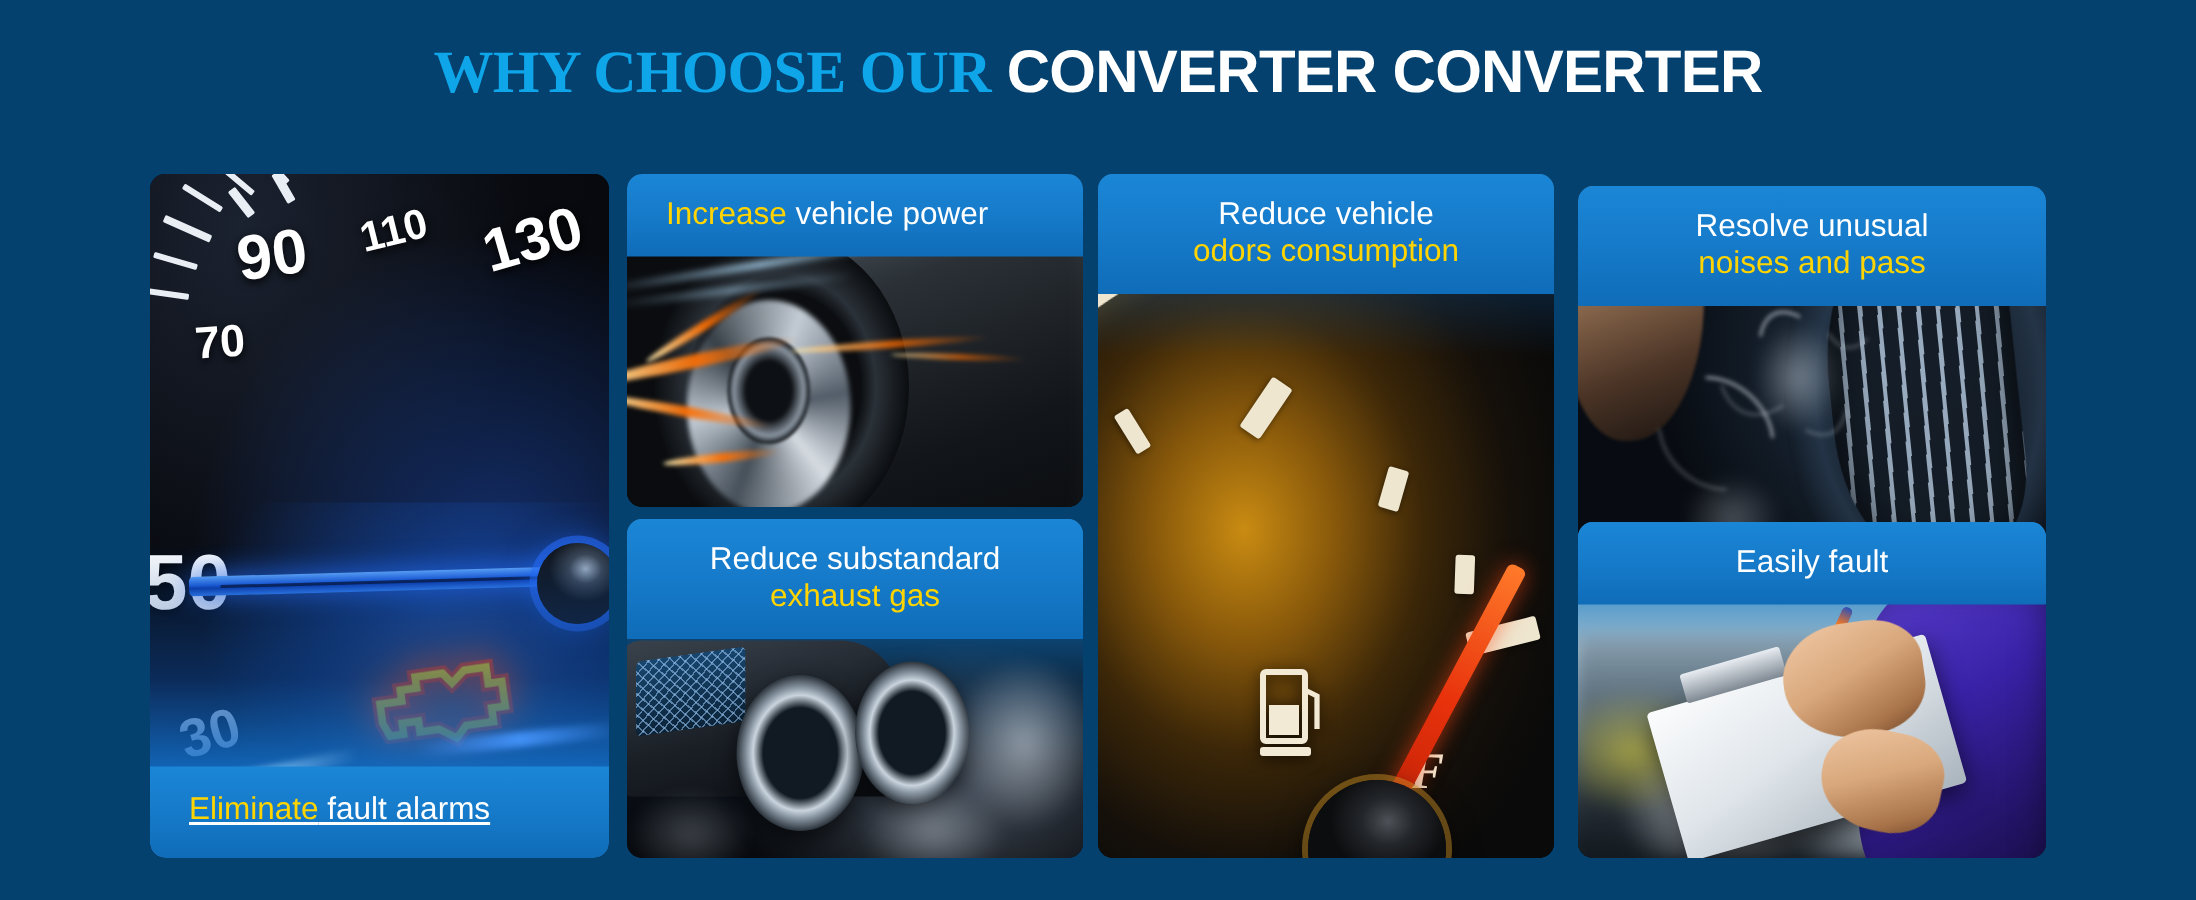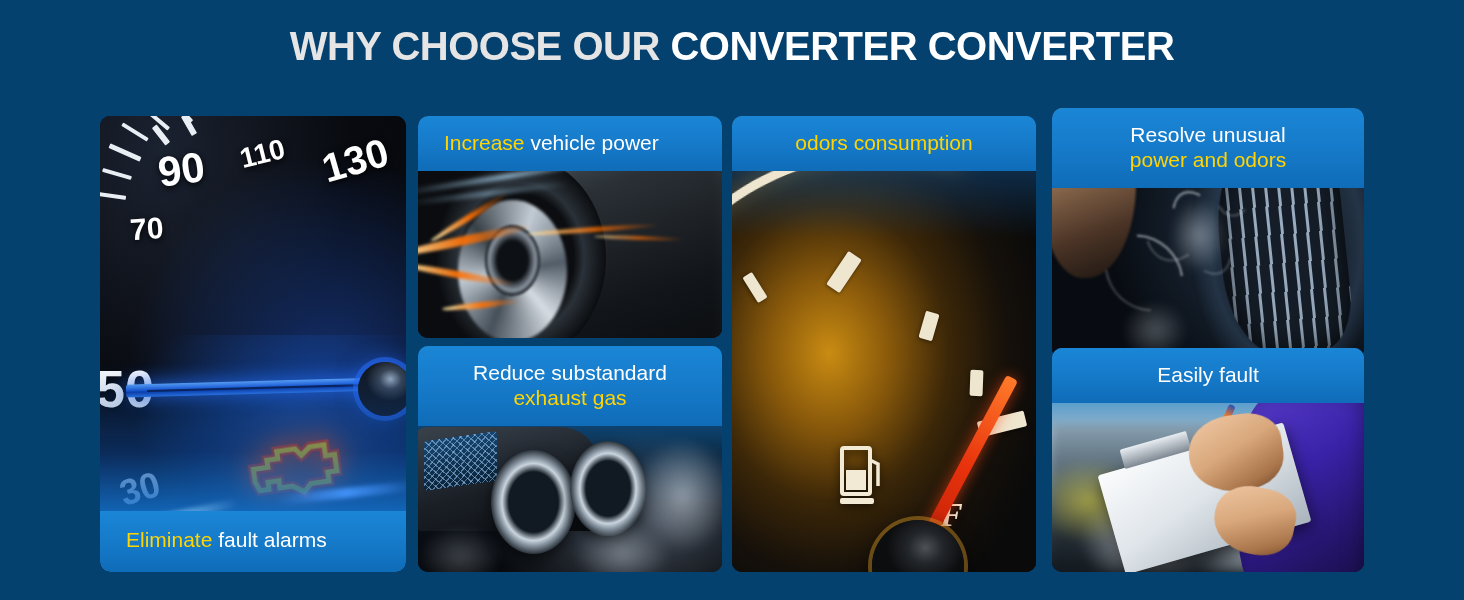--- a/index.html
+++ b/index.html
@@ -11,40 +11,40 @@
   }
   .stage { position:absolute; inset:0; background:#04416f; }
 
   
   .title {
     position:absolute; left:0; top:24px; width:100%;
     text-align:center;
     font-size:40px; font-weight:bold; letter-spacing:-0.5px;
     white-space:nowrap;
   }
-  .title .hl { color:#e5e5e5; }
+  .title .hl { color:#0ea5e9;font-family:Liberation Serif, serif; }
   .title .wt { color:#ffffff; }
 
   
   .card {
     position:absolute;
     border-radius:10px;
     overflow:hidden;
     background:#0a0e16;
   }
 
   .cap {
     position:absolute; left:0; width:100%;
     background:linear-gradient(180deg,#1b86d6 0%,#1579c8 55%,#0f6cb8 100%);
     color:#fff; z-index:5;
     font-size:21px; line-height:25px; font-weight:400;
     padding:14px 16px 16px;
   }
   .cap.top { top:0; }
-  .cap.bot { bottom:0; padding:16px 16px 20px; }
+  .cap.bot { bottom:0; padding:16px 16px 20px;text-decoration:underline; }
   .cap .y { color:#ffd400; }
   .cap.center { text-align:center; }
   .cap.left { text-align:left; padding-left:26px; }
 
   
   .photo { position:absolute; inset:0; z-index:1; }
 
   
   #card1 { left:100px; top:116px; width:306px; height:456px; }
   .speedo-bg {
@@ -199,21 +199,21 @@
     position:absolute; width:46px; height:62px;
     filter:drop-shadow(0 2px 5px rgba(0,0,0,.7));
   }
   .fletter {
     position:absolute; color:#f2ead4; font-weight:bold; font-size:34px;
     font-family:"Liberation Serif", serif; font-style:italic;
     text-shadow:0 2px 6px rgba(0,0,0,.8);
   }
 
   
-  #card5 { left:1052px; top:108px; width:312px; height:250px; }
+  #card5 { left:1052px; top:124px; width:312px; height:250px; }
   .vent-bg {
     position:absolute; inset:0;
     background:
       radial-gradient(70% 90% at 74% 46%, #2b3d52 0%, #16212e 42%, #080c12 80%),
       linear-gradient(180deg,#1a7ec9 0%, #0e4f88 18%, #14212e 46%, #080b10 100%);
   }
   .vent-grille {
     position:absolute; right:6%; top:10%; width:40%; height:88%;
     border-radius:46% 30% 26% 40%;
     background:
@@ -396,41 +396,42 @@
         <path d="M32 14 L40 18 L40 40" fill="none" stroke="#f2ead4" stroke-width="3.5"></path>
       </svg>
 
       <div class="fletter" style="left:208px; top:380px;">F</div>
 
       <div class="fneedle" style="left:178px; top:238px; height:222px; transform-origin:50% 92%; transform:rotate(28deg);"></div>
       <div class="fhub" style="left:140px; top:404px;"></div>
     </div>
 
     <div class="cap top center">
+      <div>Reduce vehicle</div>
       <div class="y">odors consumption</div>
     </div>
   </div>
 
   <div class="card" id="card5">
     <div class="photo">
       <div class="vent-bg"></div>
       <div class="vent-ring"></div>
       <div class="vent-grille"></div>
       <div class="hair"></div>
       <div class="wisp" style="left:30%; top:18%; width:70px; height:110px; transform:rotate(18deg);"></div>
       <div class="wisp" style="left:40%; top:32%; width:50px; height:90px;  transform:rotate(-26deg);"></div>
       <div class="wisp" style="left:16%; top:52%; width:84px; height:70px;  transform:rotate(42deg);"></div>
       <div class="wisp" style="left:52%; top:14%; width:44px; height:74px;  transform:rotate(8deg);"></div>
       <div class="smoke" style="left:34%; top:30%; width:26%; height:42%; opacity:.8;"></div>
       <div class="smoke" style="left:18%; top:72%; width:30%; height:34%; opacity:.55;"></div>
     </div>
 
     <div class="cap top center">
       <div>Resolve unusual</div>
-      <div class="y">power and odors</div>
+      <div class="y">noises and pass</div>
     </div>
   </div>
 
   <div class="card" id="card6">
     <div class="photo">
       <div class="insp-bg"></div>
       <div class="shop-blur"></div>
       <div class="sleeve"></div>
       <div class="clipboard"></div>
       <div class="clip-metal"></div>

